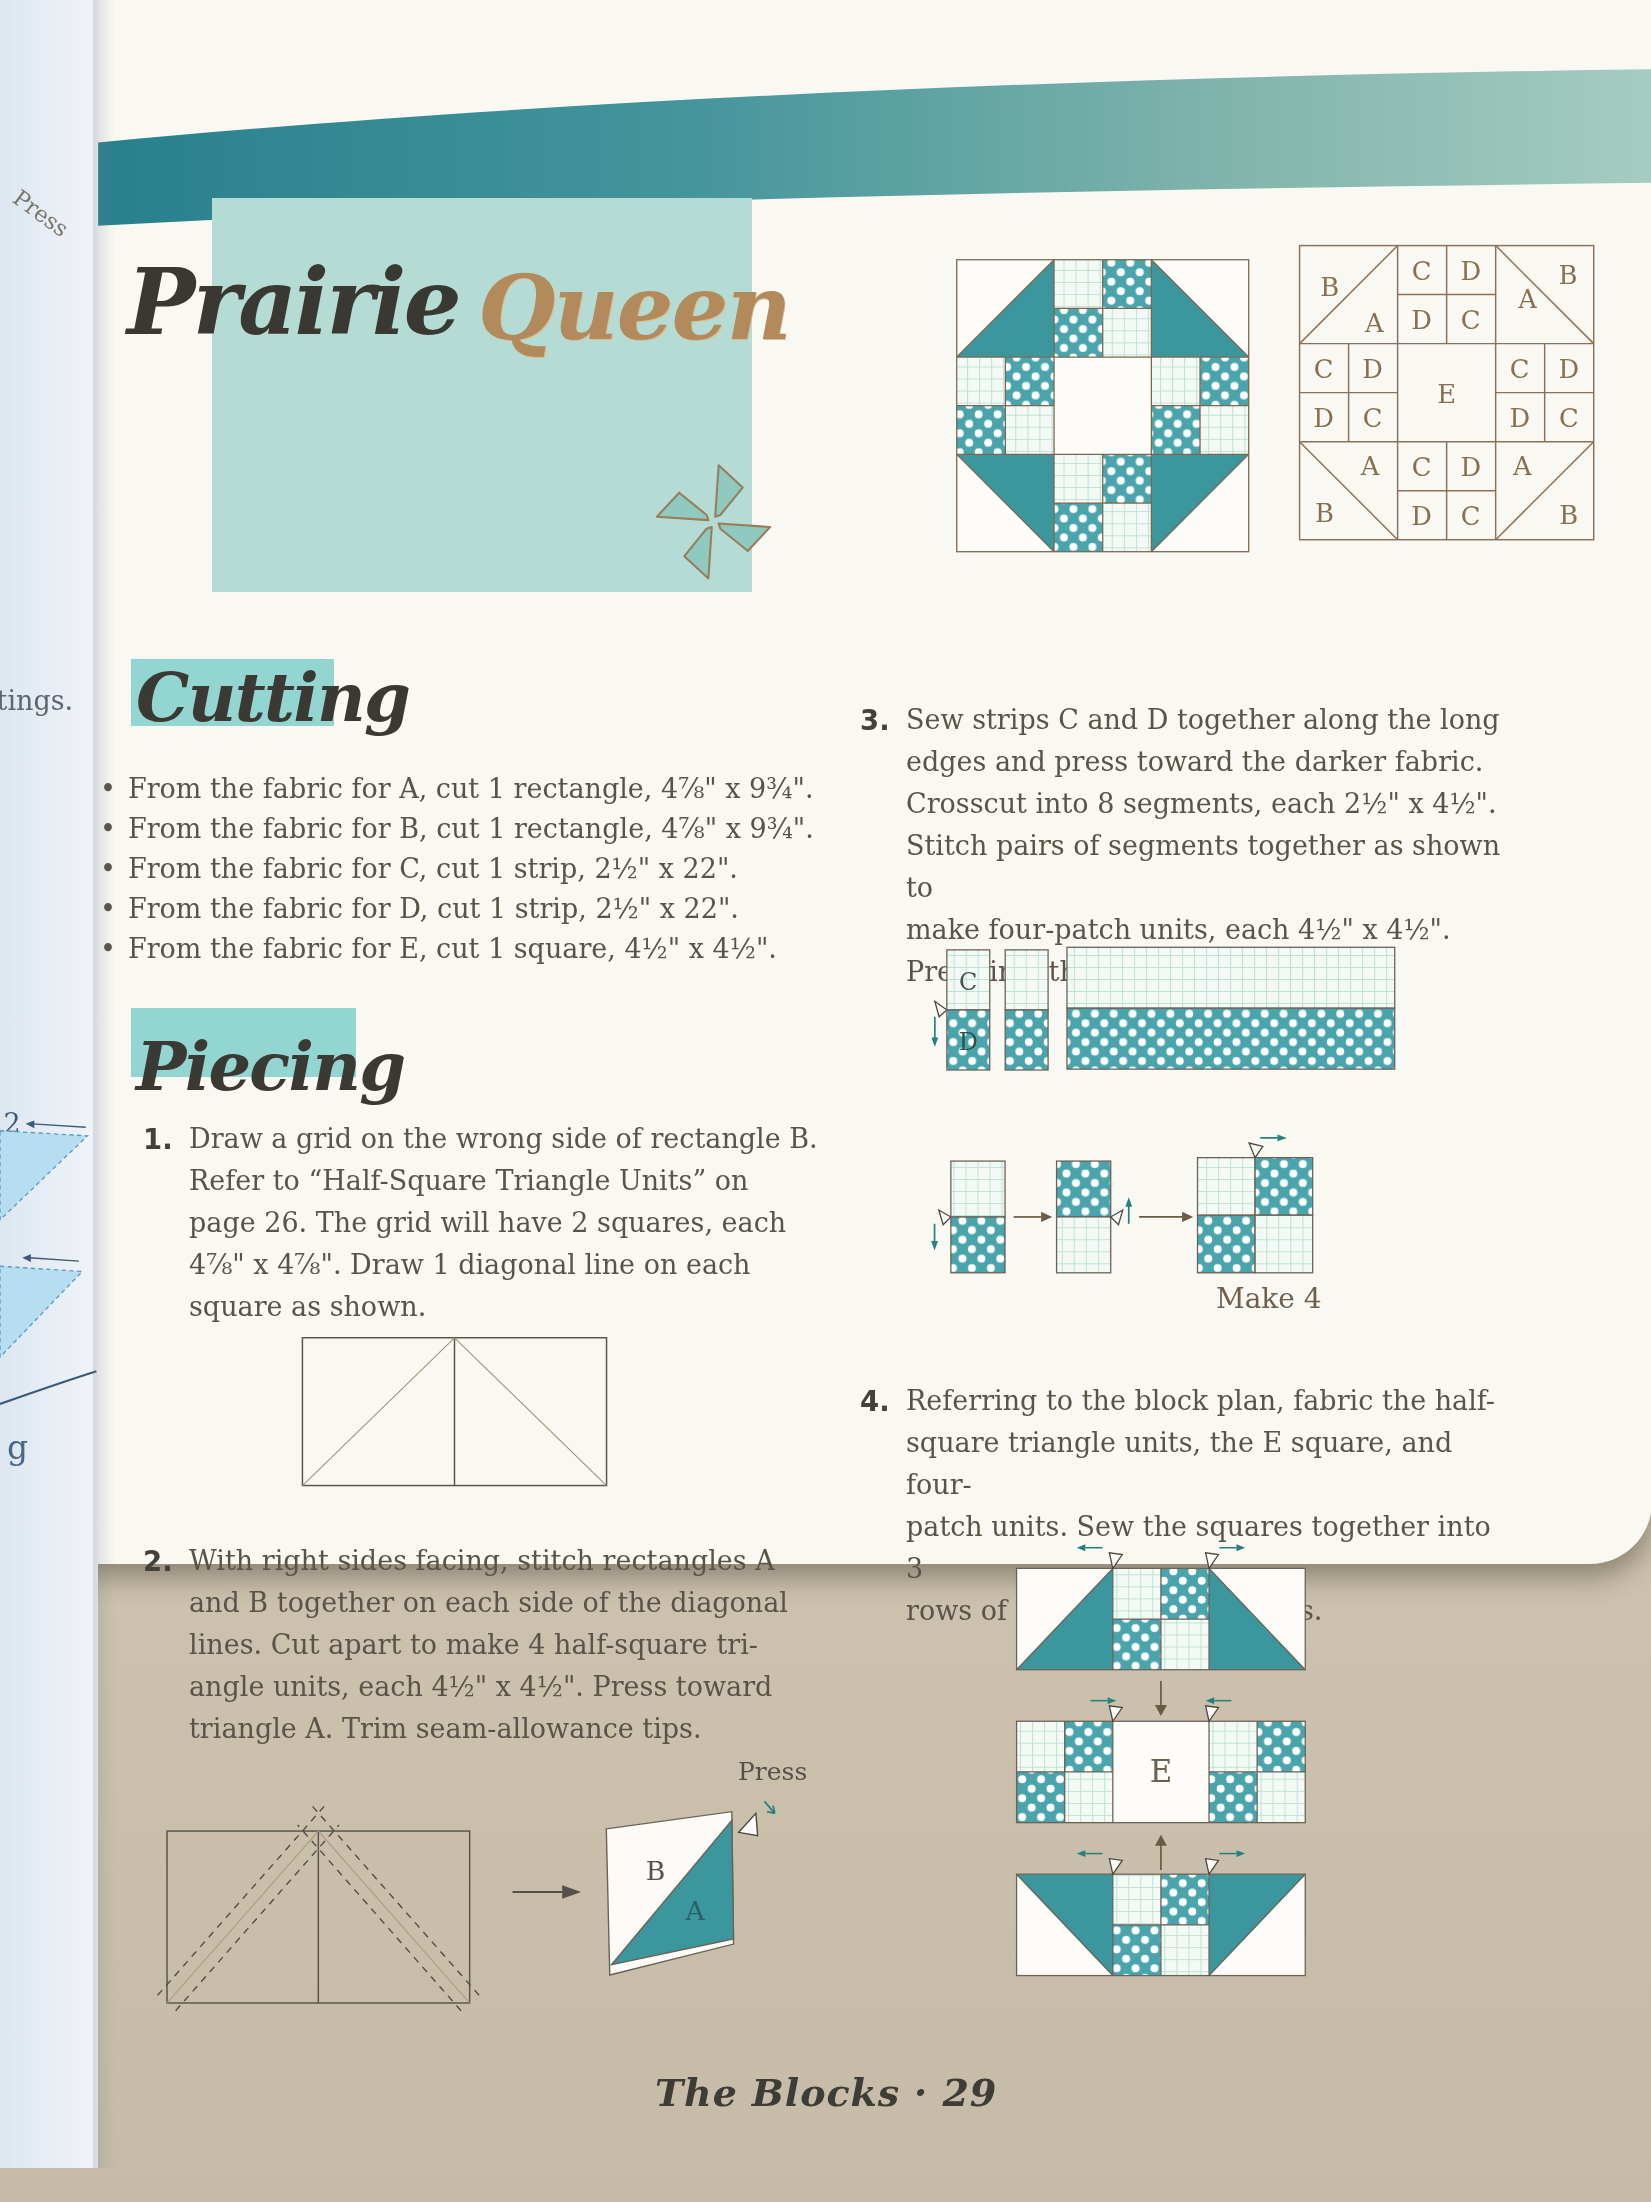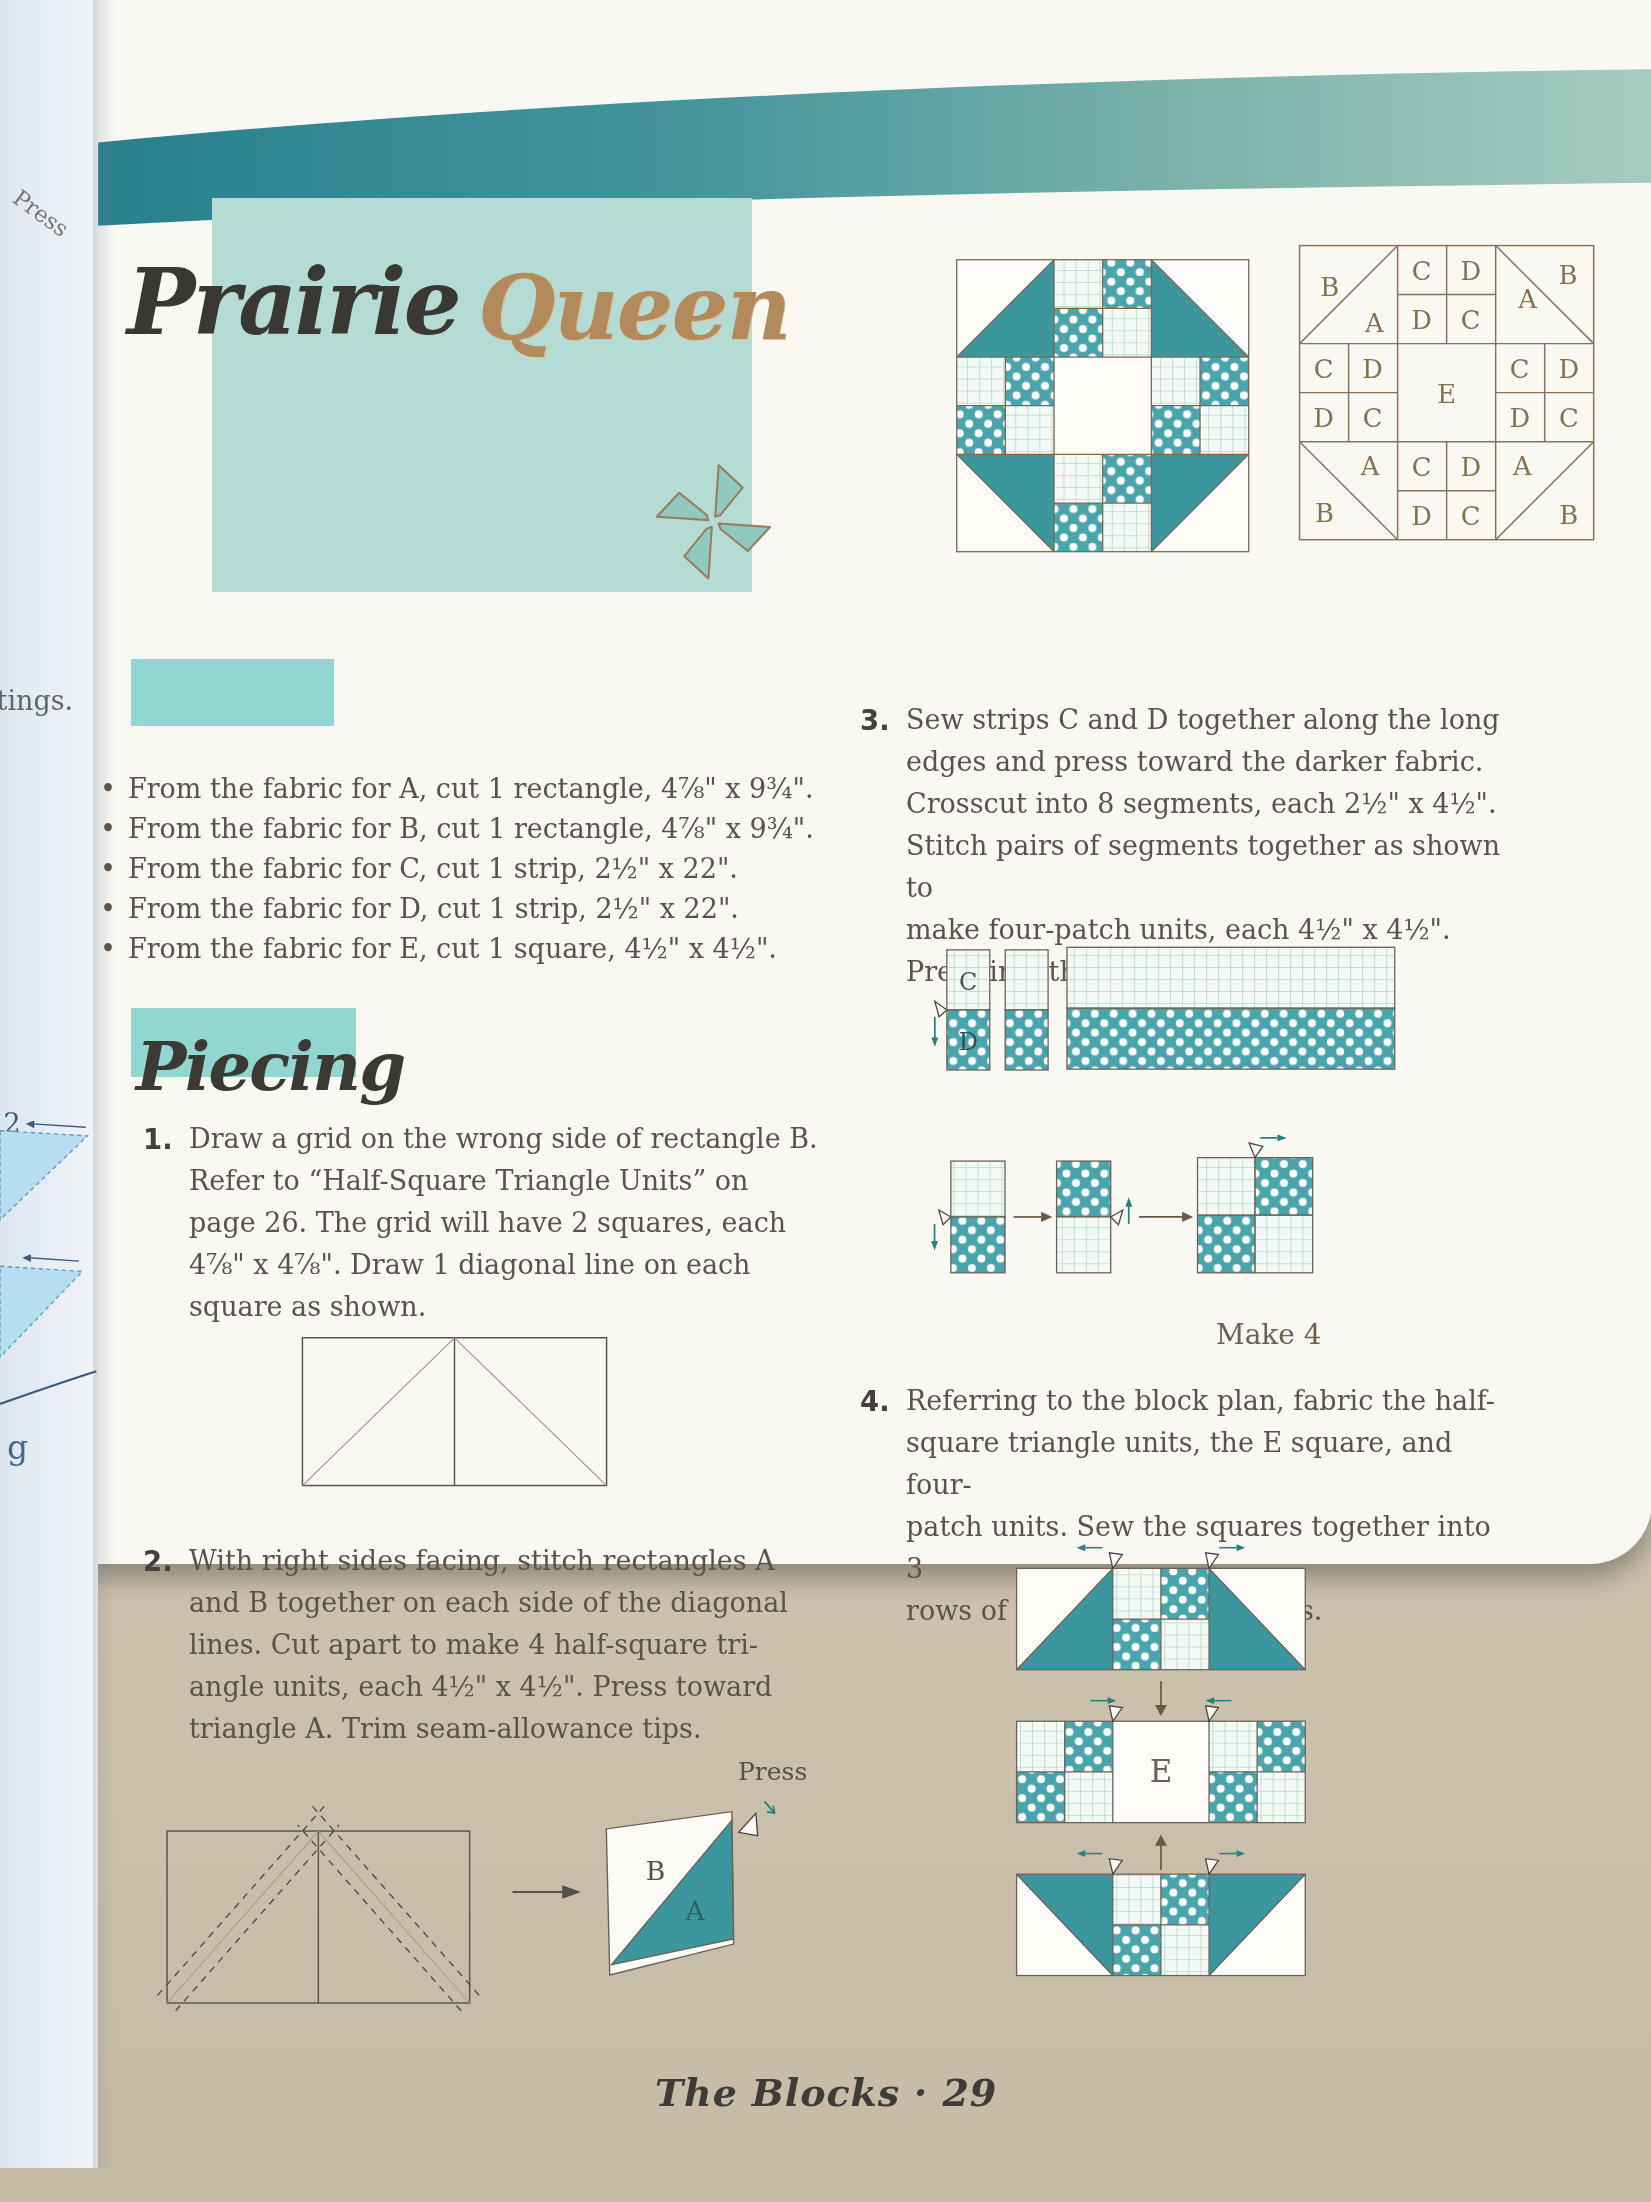--- a/index.html
+++ b/index.html
@@ -59,21 +59,21 @@
     font-family:"DejaVu Sans", sans-serif;font-weight:bold;
     font-size:27.5px;color:#44403a;width:46px;flex:0 0 46px;line-height:42px;
   }
   .steptext{font-size:27px;line-height:42px;}
   #step1{left:143px;top:1118px;width:688px;}
   #step2{left:143px;top:1540px;width:688px;}
   #step3{left:860px;top:699px;width:654px;}
   #step4{left:860px;top:1380px;width:654px;}
 
   #press-label{left:738px;top:1757px;font-size:25px;color:#55504a;}
-  #make4-label{left:1216px;top:1282px;font-size:28px;color:#6f5f4c;margin-top:36px;}
+  #make4-label{left:1216px;top:1282px;font-size:28px;color:#6f5f4c;}
   #footer{
     left:525px;top:2070px;width:602px;text-align:center;
     font-size:38px;font-style:italic;font-weight:bold;color:#3e3c36;letter-spacing:0.9px;
   }
   svg{display:block;}
   text{font-family:"DejaVu Serif", serif;}
 </style>
 </head>
 <body>
 
@@ -186,20 +186,21 @@
       <text x="145" y="271">C</text>
       <text x="202" y="271">D</text>
       <text x="145" y="328">D</text>
       <text x="202" y="328">C</text>
       <text x="262" y="270">A</text>
       <text x="316" y="327">B</text>
     </g>
   </svg>
 
   <div id="cutting-hl" class="abs"></div>
+  <div id="cutting-text" class="abs script-head">Cutting</div>
 
   <div id="cutting-list" class="abs">
     <div class="cut-item">From the fabric for A, cut 1 rectangle, 4⅞" x 9¾".</div>
     <div class="cut-item">From the fabric for B, cut 1 rectangle, 4⅞" x 9¾".</div>
     <div class="cut-item">From the fabric for C, cut 1 strip, 2½" x 22".</div>
     <div class="cut-item">From the fabric for D, cut 1 strip, 2½" x 22".</div>
     <div class="cut-item">From the fabric for E, cut 1 square, 4½" x 4½".</div>
   </div>
 
   <div id="piecing-hl" class="abs"></div>

